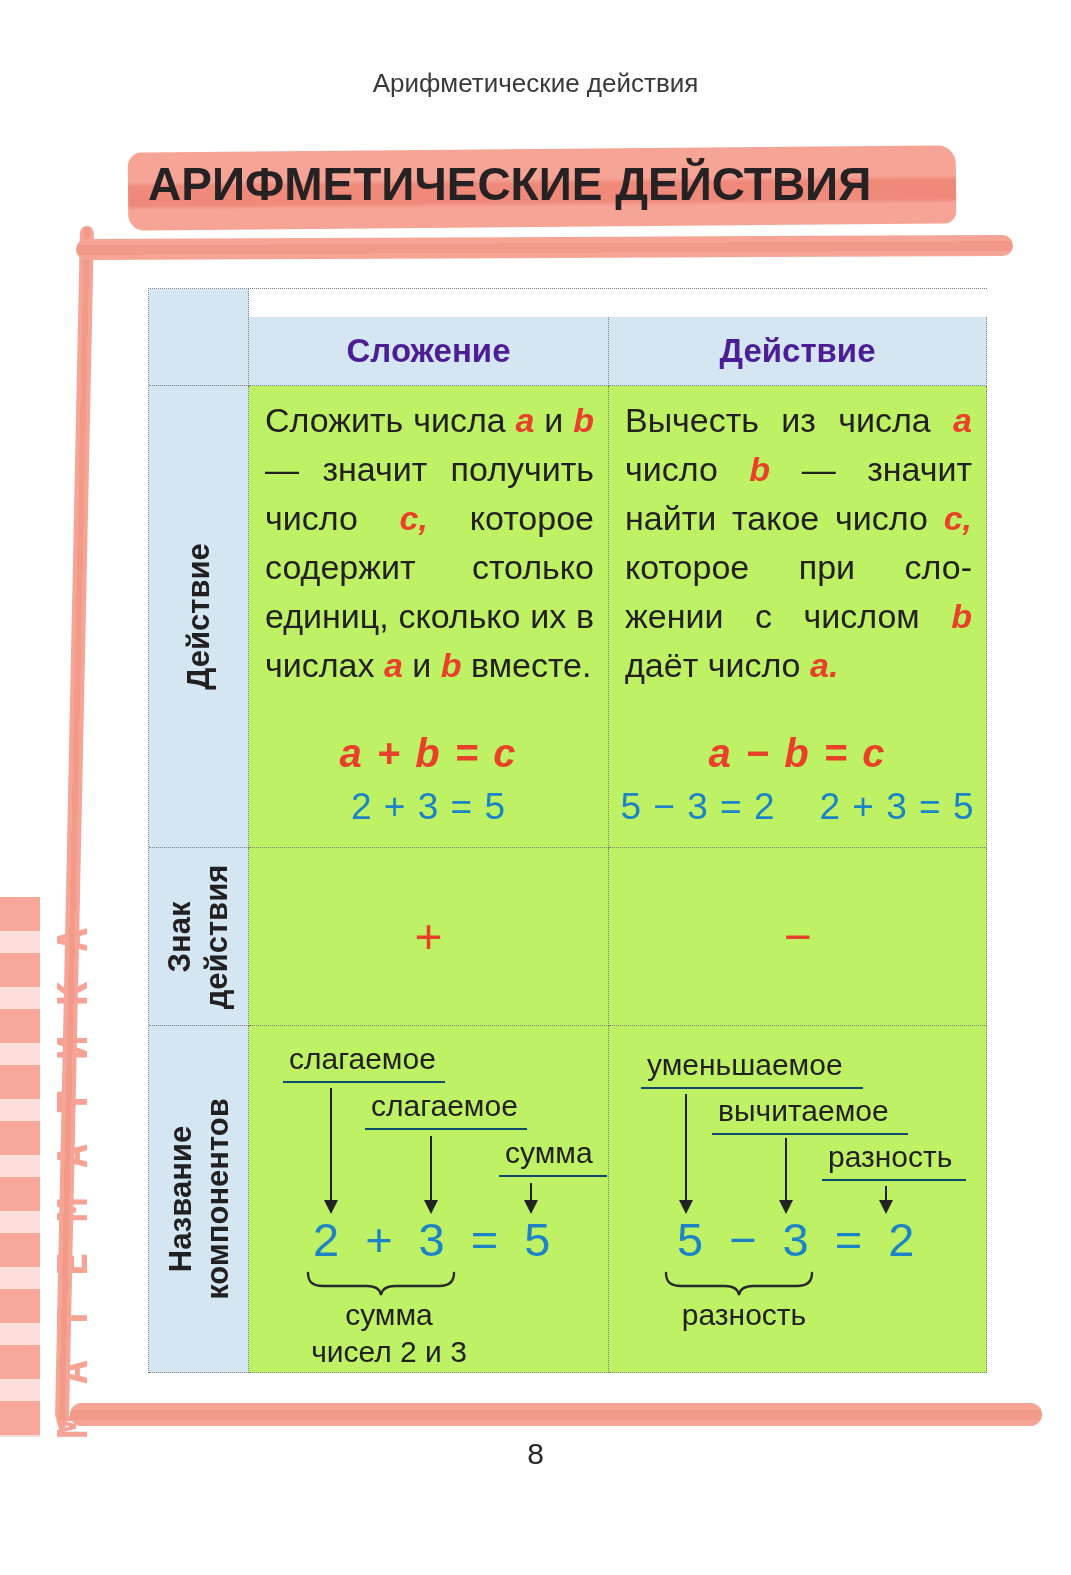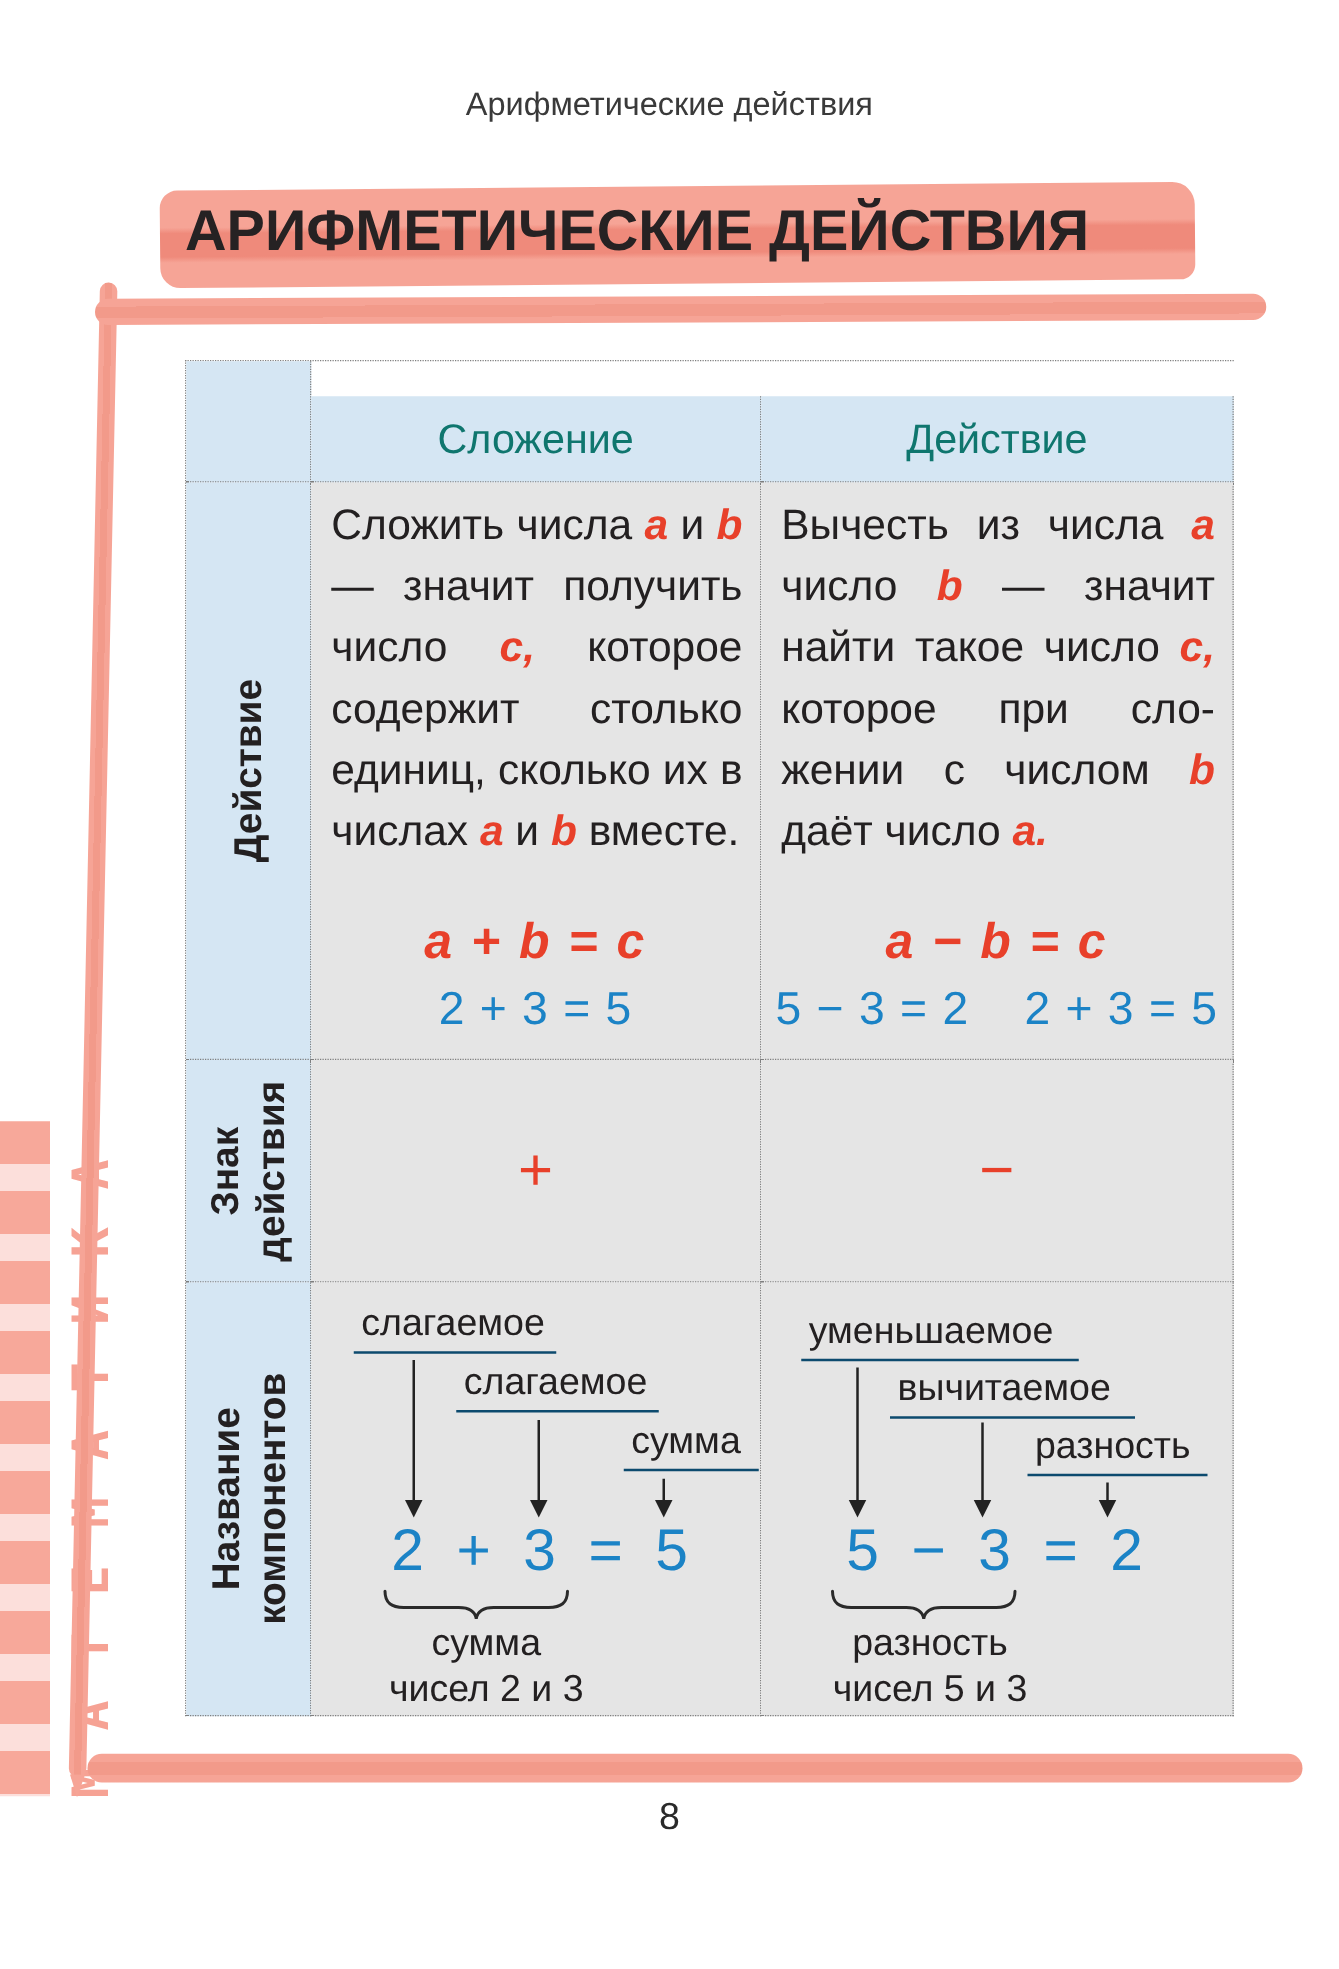--- a/index.html
+++ b/index.html
@@ -58,26 +58,26 @@
   }
   
   .book-table{
     position:absolute;left:148px;top:288px;width:838px;height:1084px;
     display:grid;grid-template-columns:100px 360px 378px;
     grid-template-rows:97px 462px 178px 347px;
     border-top:1px dotted #7f7f7f;border-left:1px dotted #7f7f7f;
   }
   .cell{
     border-right:1px dotted #7f7f7f;border-bottom:1px dotted #7f7f7f;
-    box-sizing:border-box;position:relative;background:#e5e5e5;
+    box-sizing:border-box;position:relative;background:#bef264;
   }
   .blue{background:#d5e6f3;}
   .col-header{
     display:flex;align-items:center;justify-content:center;
-    font-weight:normal;font-size:33px;color:#0f766e;margin-top:28px;
+    font-weight:bold;font-size:33px;color:#4c1d95;margin-top:28px;
   }
   .vlabel{display:flex;align-items:center;justify-content:center;}
   .vlabel .vtext{
     transform:rotate(-90deg);text-align:center;font-weight:bold;
     font-size:31px;line-height:37px;color:#232021;white-space:nowrap;
   }
   
   .action-cell{padding:10px 14px 0 16px;font-size:34px;line-height:49px;text-align:justify;}
   .var{color:#e8402a;font-weight:bold;font-style:italic;}
   .formulas{position:absolute;left:0;right:0;bottom:16px;text-align:center;}
@@ -199,18 +199,17 @@
       <span>−</span>
       <span>3</span>
       <span>=</span>
       <span>2</span>
     </div>
     <svg class="brace" style="left:54px;top:244px;" width="152" height="28" viewBox="0 0 152 28">
       <path d="M3,3 C3,13 9,16 18,16 L62,16 C71,16 75,19 76,25 C77,19 81,16 90,16 L134,16 C143,16 149,13 149,3" fill="none" stroke="#2a2a2a" stroke-width="2.4" stroke-linecap="round"></path>
     </svg>
     <div class="caption" style="left:18px;top:270px;width:234px;">
       <span>разность</span>
-      <span>чисел 5 и 3</span>
     </div>
   </div>
 </div>
 
 <div class="page-number">8</div>
 
 </body></html>

